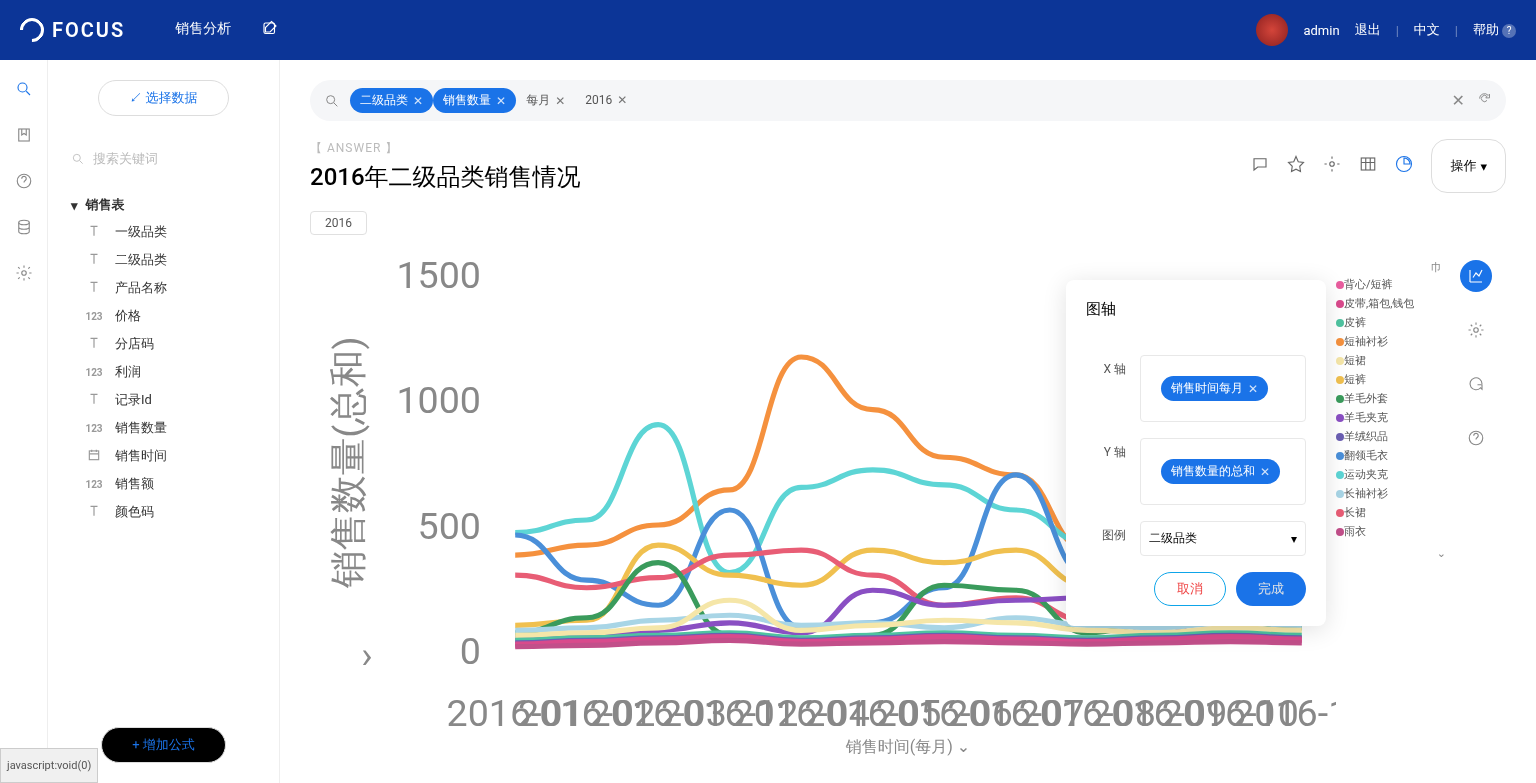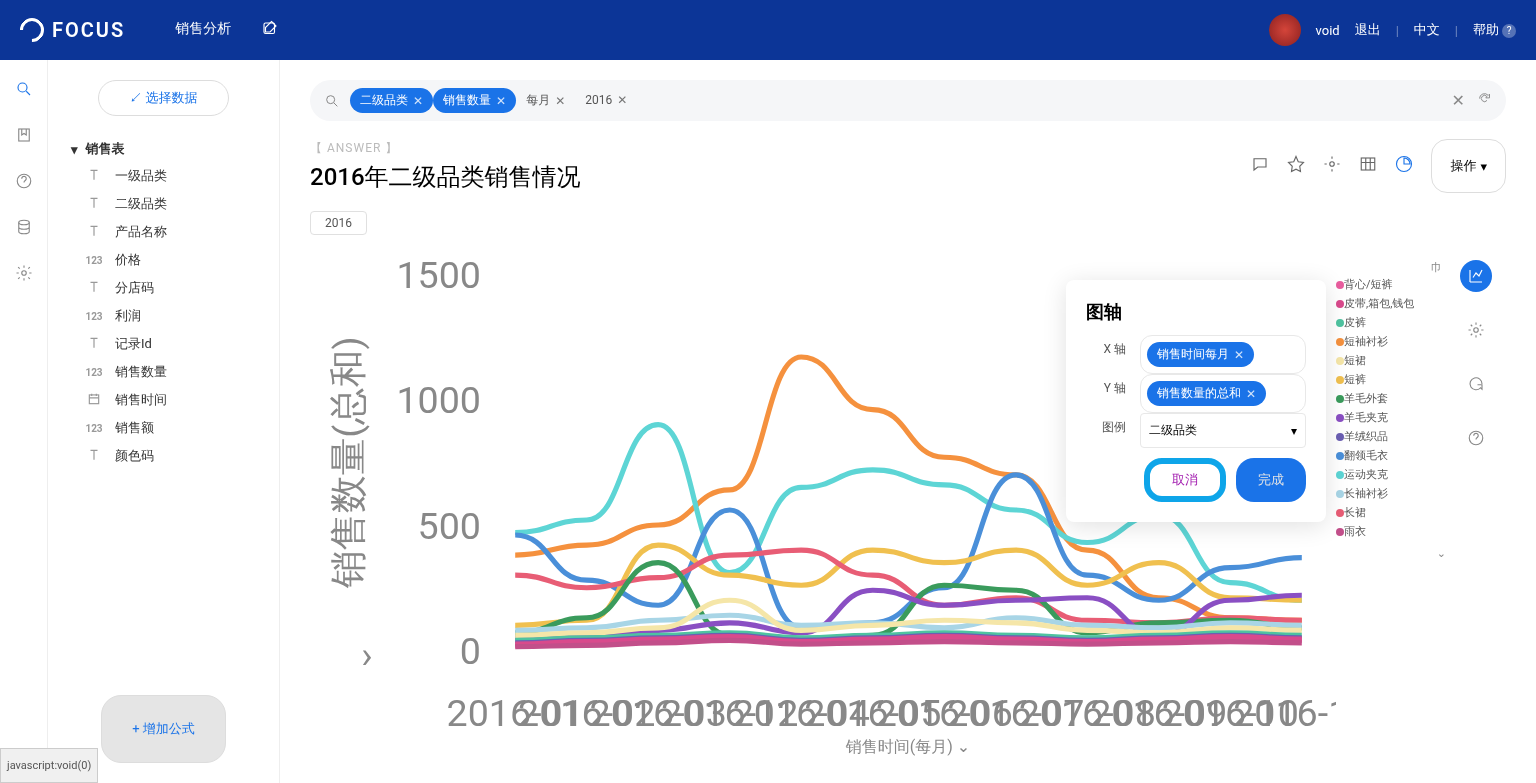--- a/index.html
+++ b/index.html
@@ -16,21 +16,21 @@
 .rail{width:48px;border-right:1px solid #eee;display:flex;flex-direction:column;align-items:center;padding-top:20px;gap:28px}
 .rail-icon{width:18px;height:18px;color:#888;cursor:pointer}
 .rail-icon.active{color:#1a73e8}
 .sidebar{width:232px;border-right:1px solid #eee;padding:20px 15px;display:flex;flex-direction:column}
 .select-data-btn{border:1px solid #ddd;border-radius:20px;padding:8px 30px;font-size:13px;color:#1a73e8;background:#fff;cursor:pointer;align-self:center}
 .search-field{margin-top:30px;display:flex;align-items:center;gap:8px;color:#bbb;font-size:13px;padding:4px 8px}
 .tree{margin-top:20px;font-size:13px;color:#333}
 .tree-header{display:flex;align-items:center;gap:8px;font-weight:600;padding:4px 8px}
 .tree-item{display:flex;align-items:center;gap:10px;padding:5px 8px 5px 20px;cursor:pointer}
 .type-badge{font-size:10px;color:#999;width:22px;text-align:center}
-.add-formula{margin-top:auto;border:1px solid #ddd;border-radius:20px;padding:24px 30px;font-size:13px;color:#1a73e8;background:#e5e5e5;cursor:pointer;align-self:center}
+.add-formula{margin-top:auto;border:1px solid #ddd;border-radius:20px;padding:8px 30px;font-size:13px;color:#1a73e8;background:#000000;cursor:pointer;align-self:center}
 .main{flex:1;display:flex;flex-direction:column;padding:20px 30px;position:relative;overflow:hidden}
 .query-bar{display:flex;align-items:center;gap:10px;background:#f5f6f8;border-radius:24px;padding:8px 14px}
 .pill{border-radius:14px;padding:4px 10px;font-size:12px;display:inline-flex;align-items:center;gap:5px}
 .pill.blue{background:#1a73e8;color:#fff}
 .pill.plain{background:transparent;color:#555}
 .pill-x{cursor:pointer;opacity:.8}
 .query-actions{margin-left:auto;display:flex;gap:12px;color:#888}
 .answer-row{margin-top:18px;display:flex;align-items:center}
 .answer-label{font-size:12px;color:#bbb;letter-spacing:1px}
 .title{font-size:24px;font-weight:500;margin-top:4px}
@@ -42,28 +42,28 @@
 .chart-area{flex:1;position:relative}
 .chart-svg{position:absolute;inset:0}
 .legend{width:110px;padding-top:20px;font-size:11px;color:#555;max-height:480px;overflow:hidden}
 .legend-item{display:flex;align-items:center;gap:0;padding:2px 0}
 .legend-dot{width:8px;height:8px;border-radius:50%}
 .x-axis-label{text-align:center;font-size:16px;color:#888;padding:5px}
 .right-rail{width:60px;display:flex;flex-direction:column;align-items:center;padding-top:20px;gap:22px}
 .right-rail-btn{width:32px;height:32px;border-radius:50%;display:flex;align-items:center;justify-content:center;color:#888;cursor:pointer}
 .right-rail-btn.primary{background:#1a73e8;color:#fff}
 .axis-panel{position:absolute;top:40px;right:10px;width:260px;background:#fff;border-radius:8px;box-shadow:0 4px 24px rgba(0,0,0,0.12);padding:20px;font-size:13px;z-index:10}
-.axis-panel h3{font-size:18px;font-weight:700;margin-bottom:11px}
-.axis-row{display:flex;align-items:flex-start;gap:14px}
+.axis-panel h3{font-size:15px;font-weight:400;margin-bottom:36px}
+.axis-row{display:flex;align-items:flex-start;margin-bottom:16px;gap:14px}
 .axis-label{width:40px;text-align:right;color:#555;padding-top:6px;font-size:12px}
-.axis-input{flex:1;border:1px solid #e8e8e8;border-radius:12px;padding:6px;min-height:34px;display:flex;flex-wrap:wrap;gap:4px;align-items:center}
+.axis-input{flex:1;border:1px solid #e8e8e8;border-radius:4px;padding:20px;min-height:34px;display:flex;flex-wrap:wrap;gap:4px;align-items:center}
 .axis-select{flex:1;border:1px solid #e8e8e8;border-radius:4px;padding:8px;font-size:12px;display:flex;justify-content:space-between;align-items:center;cursor:pointer}
 .axis-buttons{display:flex;justify-content:flex-end;gap:10px;margin-top:10px}
 .btn{border-radius:18px;padding:7px 22px;font-size:13px;cursor:pointer;border:none}
-.btn.cancel{background:#fff;border:6px solid #0ea5e9;color:#a21caf}
+.btn.cancel{background:#fff;border:1px solid #0ea5e9;color:#ef4444}
 .btn.confirm{background:#1a73e8;color:#e5e5e5}
 .status-bar{position:fixed;bottom:0;left:0;font-size:11px;color:#555;background:#f0f0f0;padding:10px 6px;border:1px solid #ccc}
 .icon{width:18px;height:18px;stroke:currentColor;fill:none;stroke-width:1.5}
 </style>
 </head>
 <body>
 
 <div class="header">
   <div class="logo">
     <span class="logo-icon"></span>
@@ -71,21 +71,21 @@
   </div>
   <div class="header-nav">
     <span>销售分析</span>
     <span><svg class="icon" viewBox="0 0 24 24">
           <rect x="4" y="4" width="14" height="14" rx="2"></rect>
           <path d="M14 2l6 6-8 8H6v-6z"></path>
         </svg></span>
   </div>
   <div class="header-right">
     <div class="avatar"></div>
-    <span>void</span>
+    <span>admin</span>
     <span>退出</span>
     <span class="header-sep">|</span>
     <span>中文</span>
     <span class="header-sep">|</span>
     <span><span>帮助</span><span class="help-q">?</span></span>
   </div>
 </div>
 
 <div class="body">
   <div class="rail">
@@ -106,20 +106,27 @@
           <path d="M5 6v12c0 1.7 3 3 7 3s7-1.3 7-3V6M5 12c0 1.7 3 3 7 3s7-1.3 7-3"></path>
         </svg></span>
     <span class="rail-icon"><svg class="icon" viewBox="0 0 24 24">
           <circle cx="12" cy="12" r="3"></circle>
           <path d="M12 2v3m0 14v3M4.2 4.2l2.1 2.1m11.4 11.4l2.1 2.1M2 12h3m14 0h3M4.2 19.8l2.1-2.1m11.4-11.4l2.1-2.1"></path>
         </svg></span>
   </div>
 
   <div class="sidebar">
     <button class="select-data-btn">↙ <span>选择数据</span></button>
+    <div class="search-field">
+      <svg class="icon" style="width:14px;height:14px" viewBox="0 0 24 24">
+          <circle cx="10" cy="10" r="6"></circle>
+          <path d="M15 15l5 5"></path>
+        </svg>
+      <span>搜索关键词</span>
+    </div>
     <div class="tree">
       <div class="tree-header">▾ <span>销售表</span></div>
       <div id="tree-items">
           <div class="tree-item">
             <span class="type-badge"><svg width="14" height="14" viewBox="0 0 24 24" stroke="#999" fill="none" stroke-width="2">
                 <path d="M6 4h12M12 4v16"></path>
               </svg></span>
             <span>一级品类</span>
           </div>
           <div class="tree-item">

